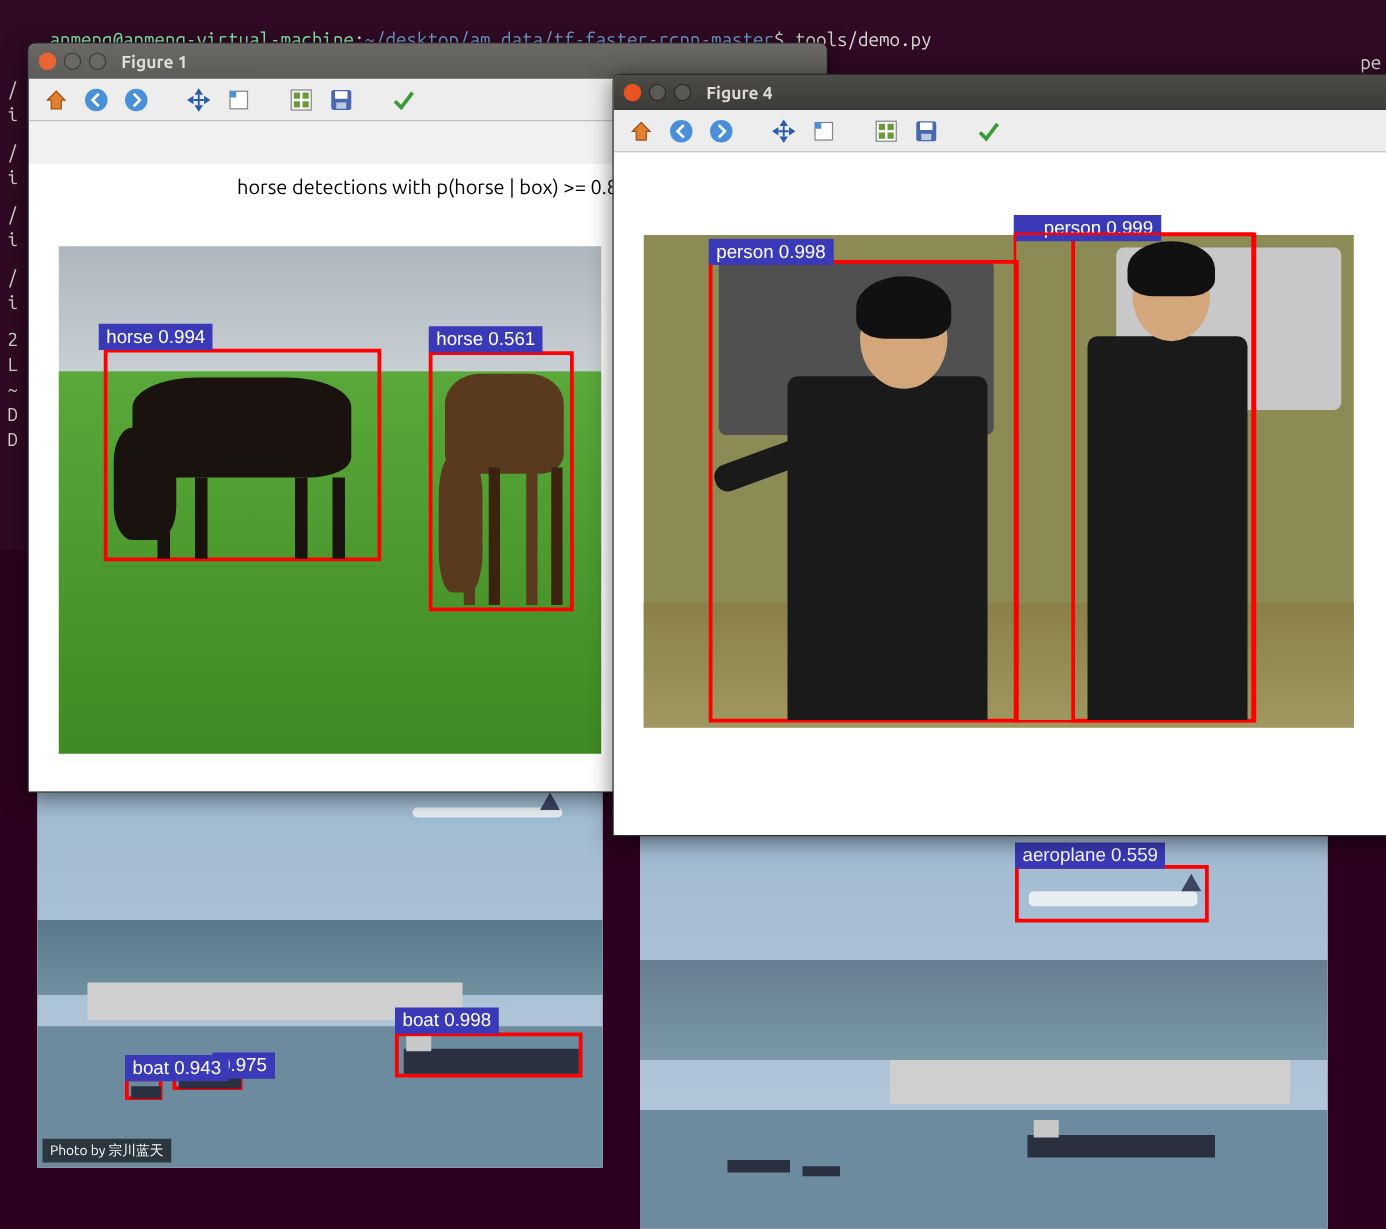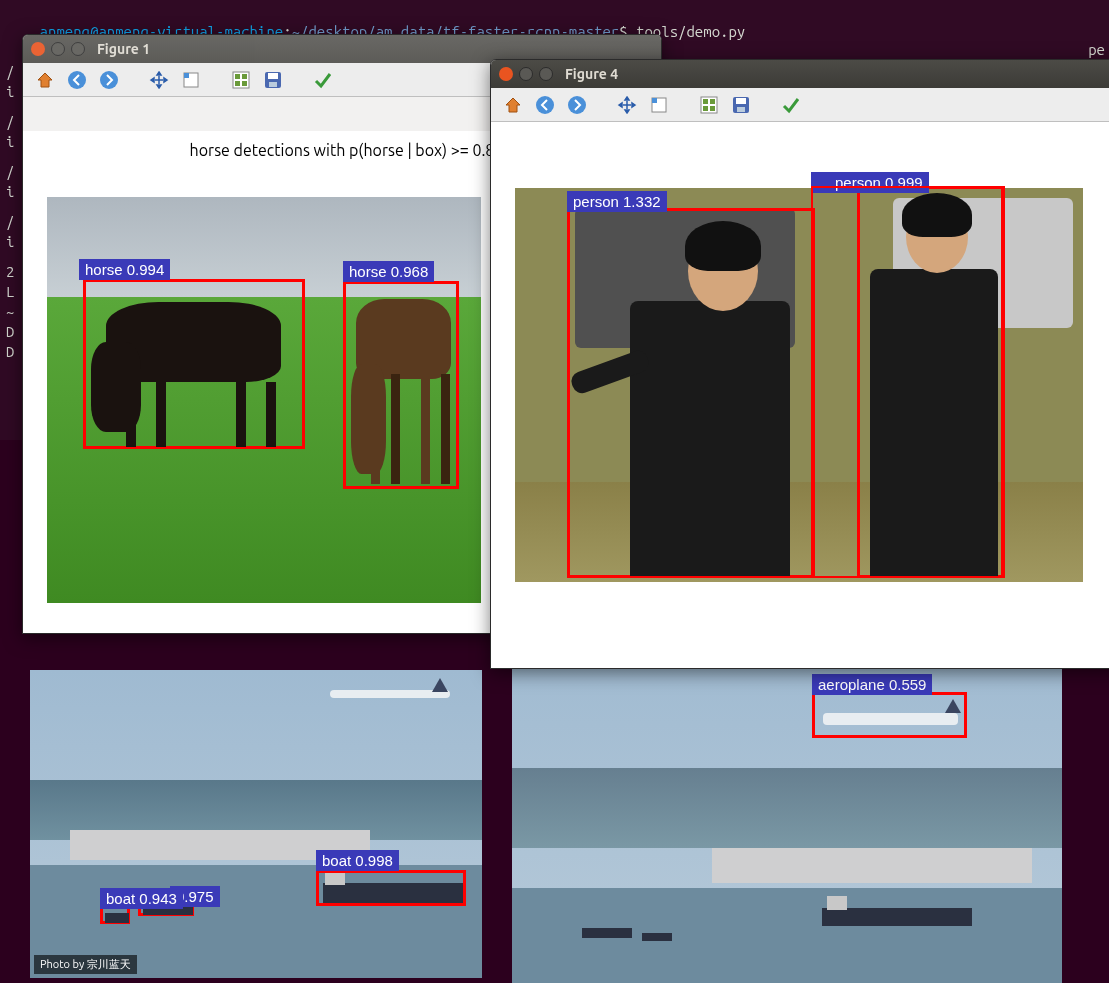--- a/index.html
+++ b/index.html
@@ -16,21 +16,21 @@
     top: 0; left: 0; right: 0;
     height: 440px;
     background: #300a24;
     color: #eee;
     font-family: "Ubuntu Mono", monospace;
     font-size: 15px;
     padding: 2px 6px;
     line-height: 20px;
   }
   .term-line { white-space: pre; }
-  .term-user { color: #0ea5e9; text-align: right; }
+  .term-user { color: #86efac; text-align: right; }
   .term-path { color: #729fcf; }
   .term-white { color: #d3d7cf; }
 
   .figwin {
     position: absolute;
     background: #f2f1f0;
     border: 1px solid #2b2b2b;
     box-shadow: 0 4px 18px rgba(0,0,0,0.5);
     border-radius: 6px 6px 0 0;
     overflow: hidden;
@@ -166,21 +166,21 @@
   <div class="term-line term-white">i</div>
   <div style="height:10px"></div>
   <div class="term-line term-white">2</div>
   <div class="term-line term-white">L</div>
   <div class="term-line term-white">~</div>
   <div class="term-line term-white">D</div>
   <div class="term-line term-white">D</div>
   <div class="term-line term-white" style="position:absolute; right:4px; top:40px;">pe</div>
 </div>
 
-<div class="lower-fig" style="left:30px; top:670px; width:452px; height:308px;">
+<div class="lower-fig" style="left:30px; top:626px; width:452px; height:308px;">
   <div class="sky" style="position:absolute; inset:0;"></div>
   <div class="mountain-row" style="position:absolute; left:0; right:0; top:110px; height:60px; background:linear-gradient(#59788a,#7091a0);"></div>
   <div class="city" style="position:absolute; left:40px; top:160px; width:300px; height:30px;"></div>
   <div class="sea" style="position:absolute; left:0; right:0; top:195px; bottom:0;"></div>
 
   <div class="aeroplane-shape" style="left:300px; top:20px; width:120px;"></div>
   <div class="aeroplane-tail" style="left:402px; top:8px;"></div>
 
   <div class="bbox" style="left:286px; top:200px; width:150px; height:36px;">
     <div class="ship-body" style="left:4px; top:10px; width:140px; height:20px;"></div>
@@ -297,21 +297,21 @@
       <div class="bbox-label" style="left:32px; top:62px;">horse 0.994</div>
 
       <div class="bbox" style="left:296px; top:84px; width:116px; height:208px;">
         <div class="horse-body brown" style="left:10px; top:15px; width:95px; height:80px;"></div>
         <div class="horse-body brown" style="left:5px; top:80px; width:35px; height:110px; border-radius:30%;"></div>
         <div style="position:absolute; left:25px; top:90px; width:9px; height:110px; background:#5a3a1f;"></div>
         <div style="position:absolute; left:45px; top:90px; width:9px; height:110px; background:#3a2410;"></div>
         <div style="position:absolute; left:75px; top:90px; width:9px; height:110px; background:#5a3a1f;"></div>
         <div style="position:absolute; left:95px; top:90px; width:9px; height:110px; background:#3a2410;"></div>
       </div>
-      <div class="bbox-label" style="left:296px; top:64px;">horse 0.968</div>
+      <div class="bbox-label" style="left:296px; top:64px;">horse 0.561</div>
     </div>
   </div>
 </div>
 
 <div class="figwin" style="left:490px; top:39px; width:712px; height:610px;margin-top:20px;">
   <div class="titlebar">
     <span class="win-btn win-close"></span>
     <span class="win-btn win-min"></span>
     <span class="win-btn win-max"></span>
     <span class="title-text">Figure 4</span>
@@ -376,21 +376,21 @@
       <div class="car" style="right:10px; top:10px; width:180px; height:130px; background:#c8c8c8;"></div>
       <div class="car" style="left:60px; top:20px; width:220px; height:140px;"></div>
       <div class="road" style="left:0; bottom:0; right:0; height:100px; background:linear-gradient(#8a8048,#a09860);"></div>
 
       <div class="bbox" style="left:52px; top:20px; width:248px; height:370px;">
         <div class="person-body" style="left:60px; top:90px; width:160px; height:275px;"></div>
         <div class="head" style="left:118px; top:20px; width:70px; height:80px;"></div>
         <div class="hair" style="left:115px; top:10px; width:76px; height:50px;"></div>
         <div style="position:absolute; left:0px; top:150px; width:80px; height:22px; background:#1a1a1a; transform:rotate(-20deg); border-radius:10px;"></div>
       </div>
-      <div class="bbox-label" style="left:52px; top:3px;">person 1.332</div>
+      <div class="bbox-label" style="left:52px; top:3px;">person 0.998</div>
 
       <div class="bbox" style="left:342px; top:-2px; width:148px; height:392px;">
         <div class="person-body" style="left:10px; top:80px; width:128px; height:308px;"></div>
         <div class="head" style="left:46px; top:12px; width:62px; height:72px;"></div>
         <div class="hair" style="left:42px; top:4px; width:70px; height:44px;"></div>
       </div>
       <div class="bbox-label" style="left:296px; top:-16px;padding-left:24px;">person 0.999</div>
 
       <div class="bbox" style="left:296px; top:-2px; width:192px; height:392px; border-width:2px;"></div>
     </div>

